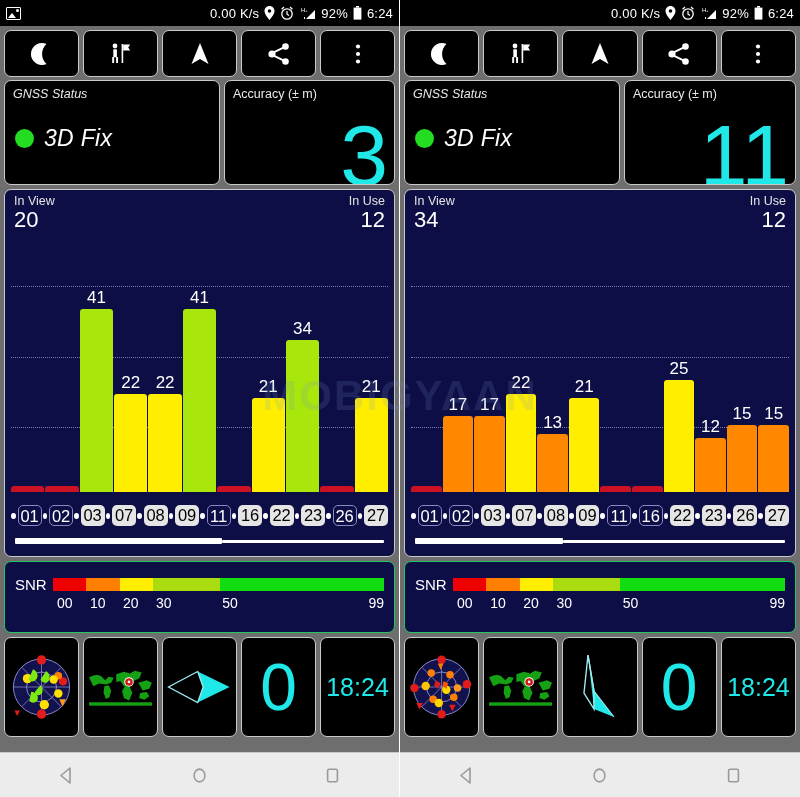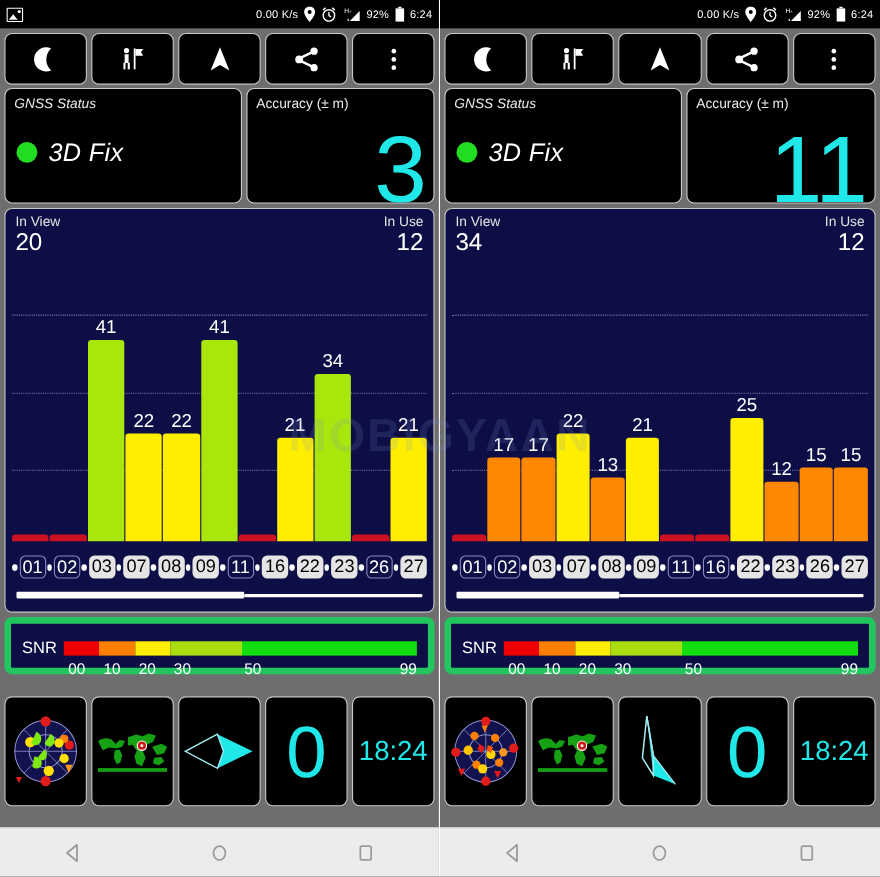--- a/index.html
+++ b/index.html
@@ -21,21 +21,21 @@
   
   .statusbar {
     height: 26px; background: #000; color: #fff;
     display: flex; align-items: center;
     padding: 0 6px 0 6px;
     font-size: 13px;
     flex: none;
   }
   .sb-left { display: flex; align-items: center; gap: 4px; flex: 1; }
   .sb-right { display: flex; align-items: center; gap: 5px; }
-  .sb-right .txt { font-size: 10px; letter-spacing: .2px; text-align: right; }
+  .sb-right .txt { font-size: 13px; letter-spacing: .2px; text-align: right; }
   .gallery-ico {
     width: 15px; height: 13px; border: 1.6px solid #fff; border-radius: 1px;
     position: relative; overflow: hidden; display:inline-block;
   }
   .gallery-ico::after{
     content:""; position:absolute; left:1px; bottom:1px;
     border-left:4px solid transparent; border-right:4px solid transparent;
     border-bottom:5px solid #fff;
   }
   .gallery-ico::before{
@@ -137,23 +137,23 @@
   .scroll-track {
     position: absolute; left: 10px; right: 10px; bottom: 12px;
     height: 6px; background: #0e0e46;
     display: flex; align-items: center;
   }
   .scroll-thumb { height: 6px; background: #fff; border-radius: 1px; }
   .scroll-rest  { height: 3px; background: #fff; flex: 1; border-radius: 1px; }
 
   
   .snr-card {
-    margin: 4px 4px 16px 4px;
-    background: #0e0e46; border: 6px solid #22c55e; border-radius: 7px;
-    height: 52px; flex: none; padding: 14px 10px 0 10px;
+    margin: 4px 4px 0 4px;
+    background: #0e0e46; border: 1px solid #22c55e; border-radius: 7px;
+    height: 72px; flex: none; padding: 14px 10px 0 10px;
   }
   .snr-row { display: flex; align-items: center; gap: 6px; }
   .snr-label { color: #fff; font-size: 15px; }
   .snr-bar { flex: 1; height: 13px; display: flex; }
   .snr-seg { height: 100%; }
   .snr-scale { position: relative; height: 20px; margin-top: 2px; margin-left: 42px; }
   .snr-tick { position: absolute; color: #fff; font-size: 14px; top: 0; }
 
   
   .bottom-row {

